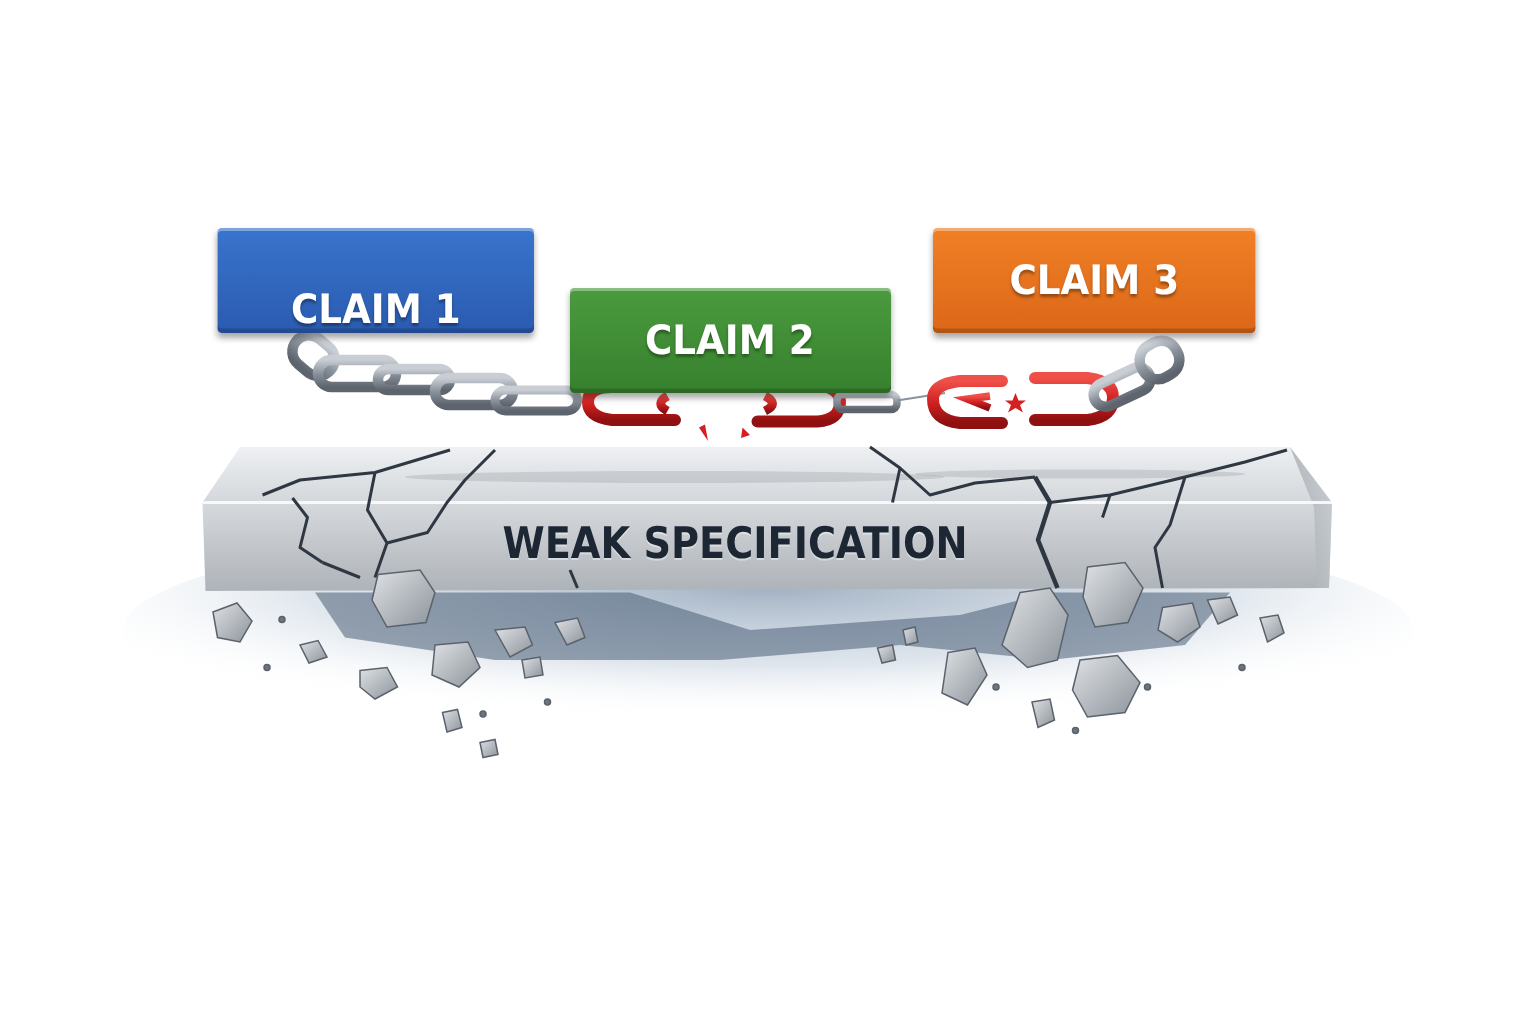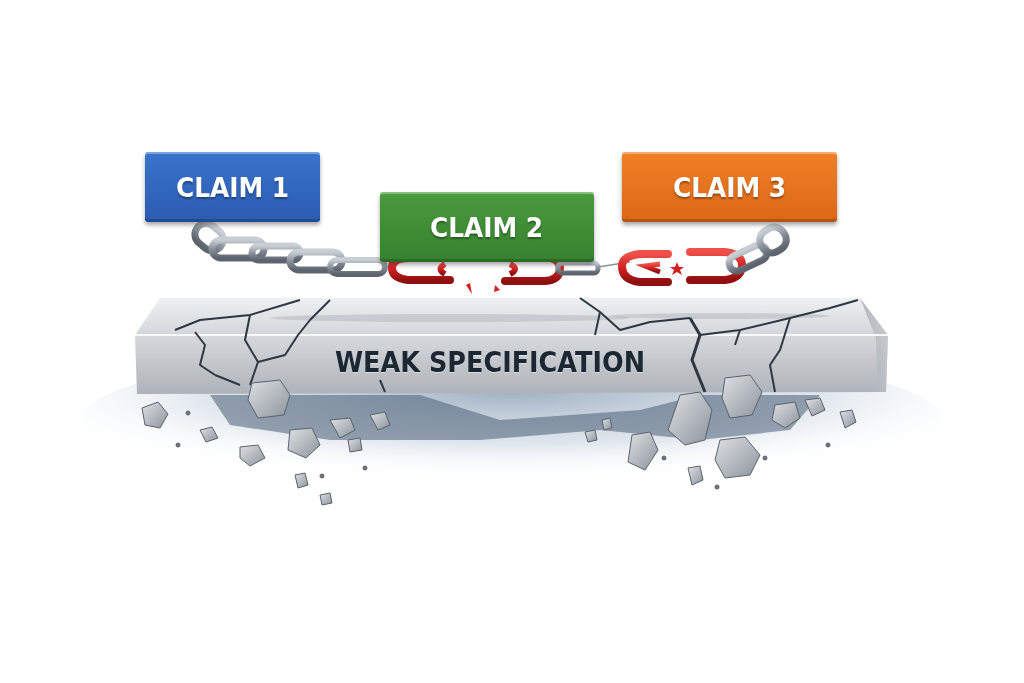--- a/index.html
+++ b/index.html
@@ -29,21 +29,21 @@
     }
     .claim-label {
       color: #ffffff;
       font-family: "DejaVu Sans", sans-serif;
       font-weight: bold;
       font-size: 27px;
       letter-spacing: 0px;
       text-shadow: 0 2px 2px rgba(0,0,0,0.35);
       transform: scaleX(0.92);
     }
-    #claim-1 { left: 145px; width: 175px; }
+    #claim-1 { left: 145px; width: 211px; align-items: flex-end; }
     #claim-2 { left: 380px; width: 214px; }
     #claim-3 { left: 622px; width: 215px; }
 
     .chain-svg {
       position: absolute;
       left: 0;
       top: 0;
       width: 1024px;
       height: 683px;
       pointer-events: none;

